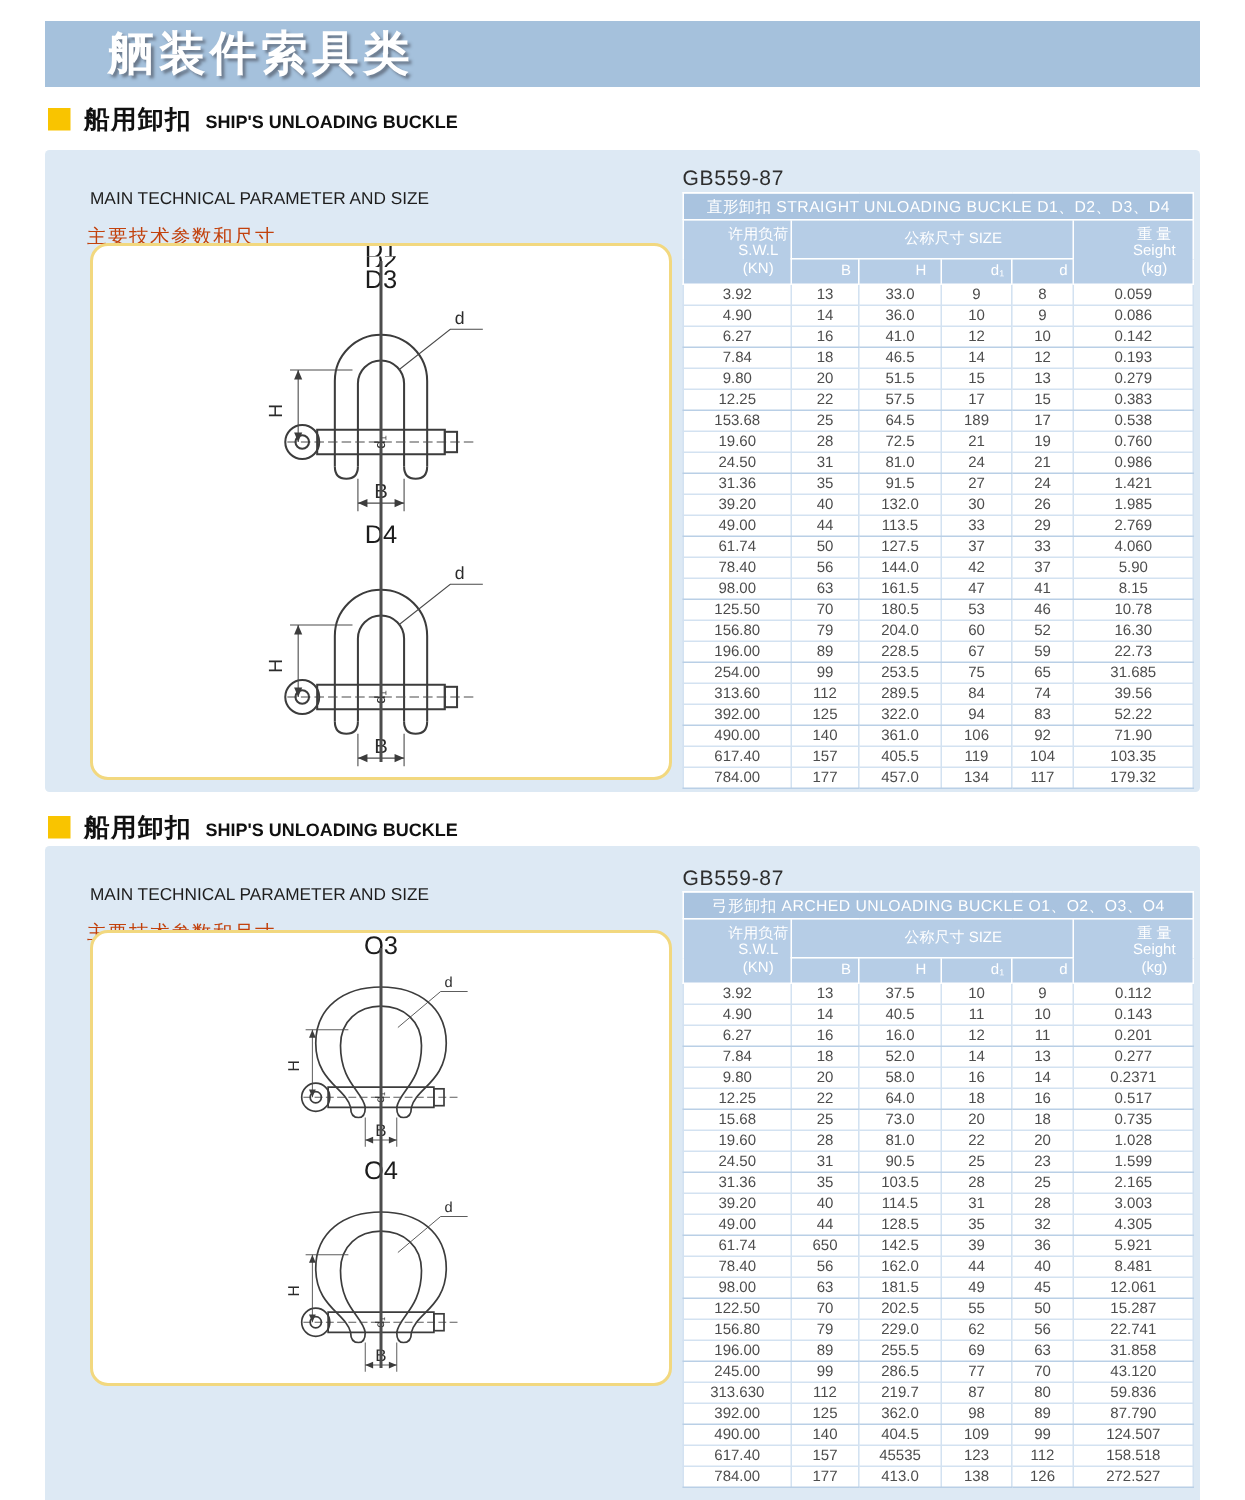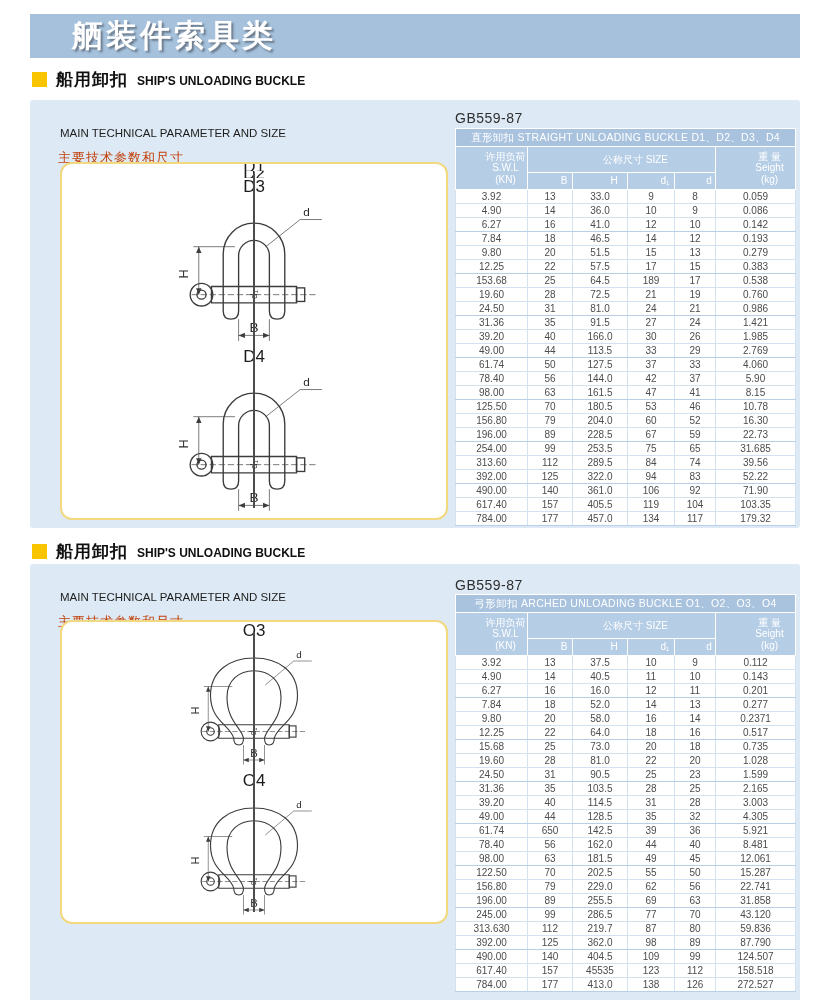--- a/index.html
+++ b/index.html
@@ -309,21 +309,21 @@
             <td>31.36</td>
             <td>35</td>
             <td>91.5</td>
             <td>27</td>
             <td>24</td>
             <td>1.421</td>
           </tr>
           <tr>
             <td>39.20</td>
             <td>40</td>
-            <td>166.0</td>
+            <td>132.0</td>
             <td>30</td>
             <td>26</td>
             <td>1.985</td>
           </tr>
           <tr class="g">
             <td>49.00</td>
             <td>44</td>
             <td>113.5</td>
             <td>33</td>
             <td>29</td>

